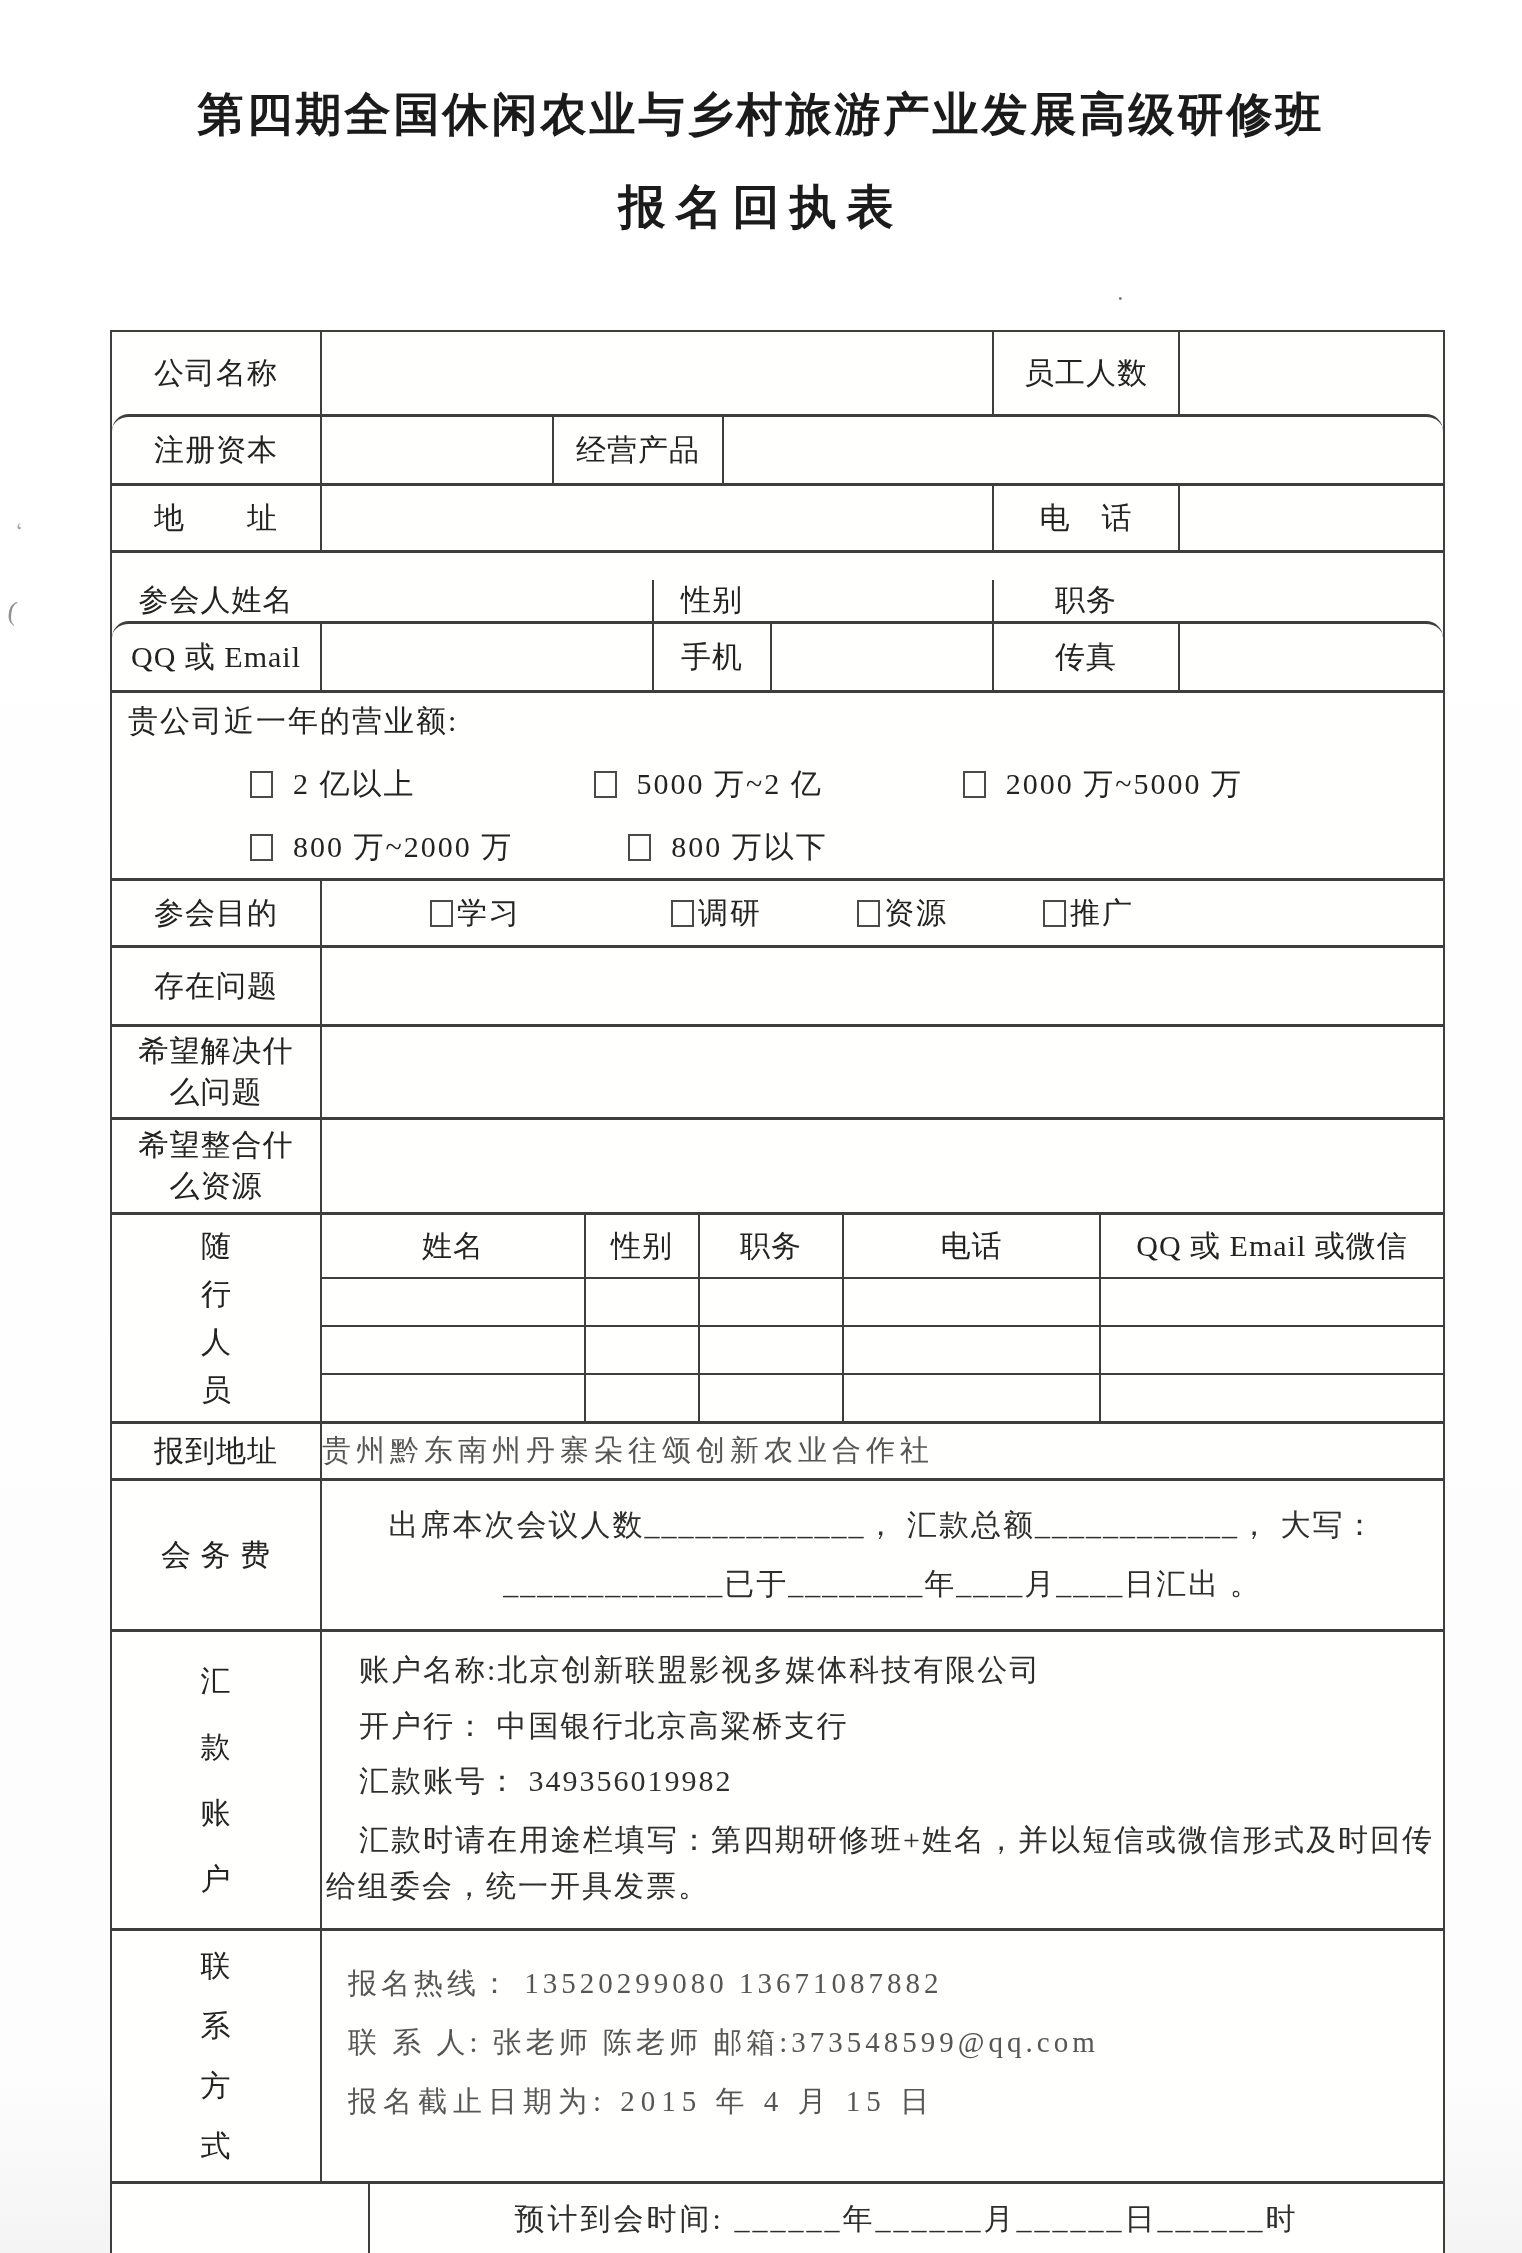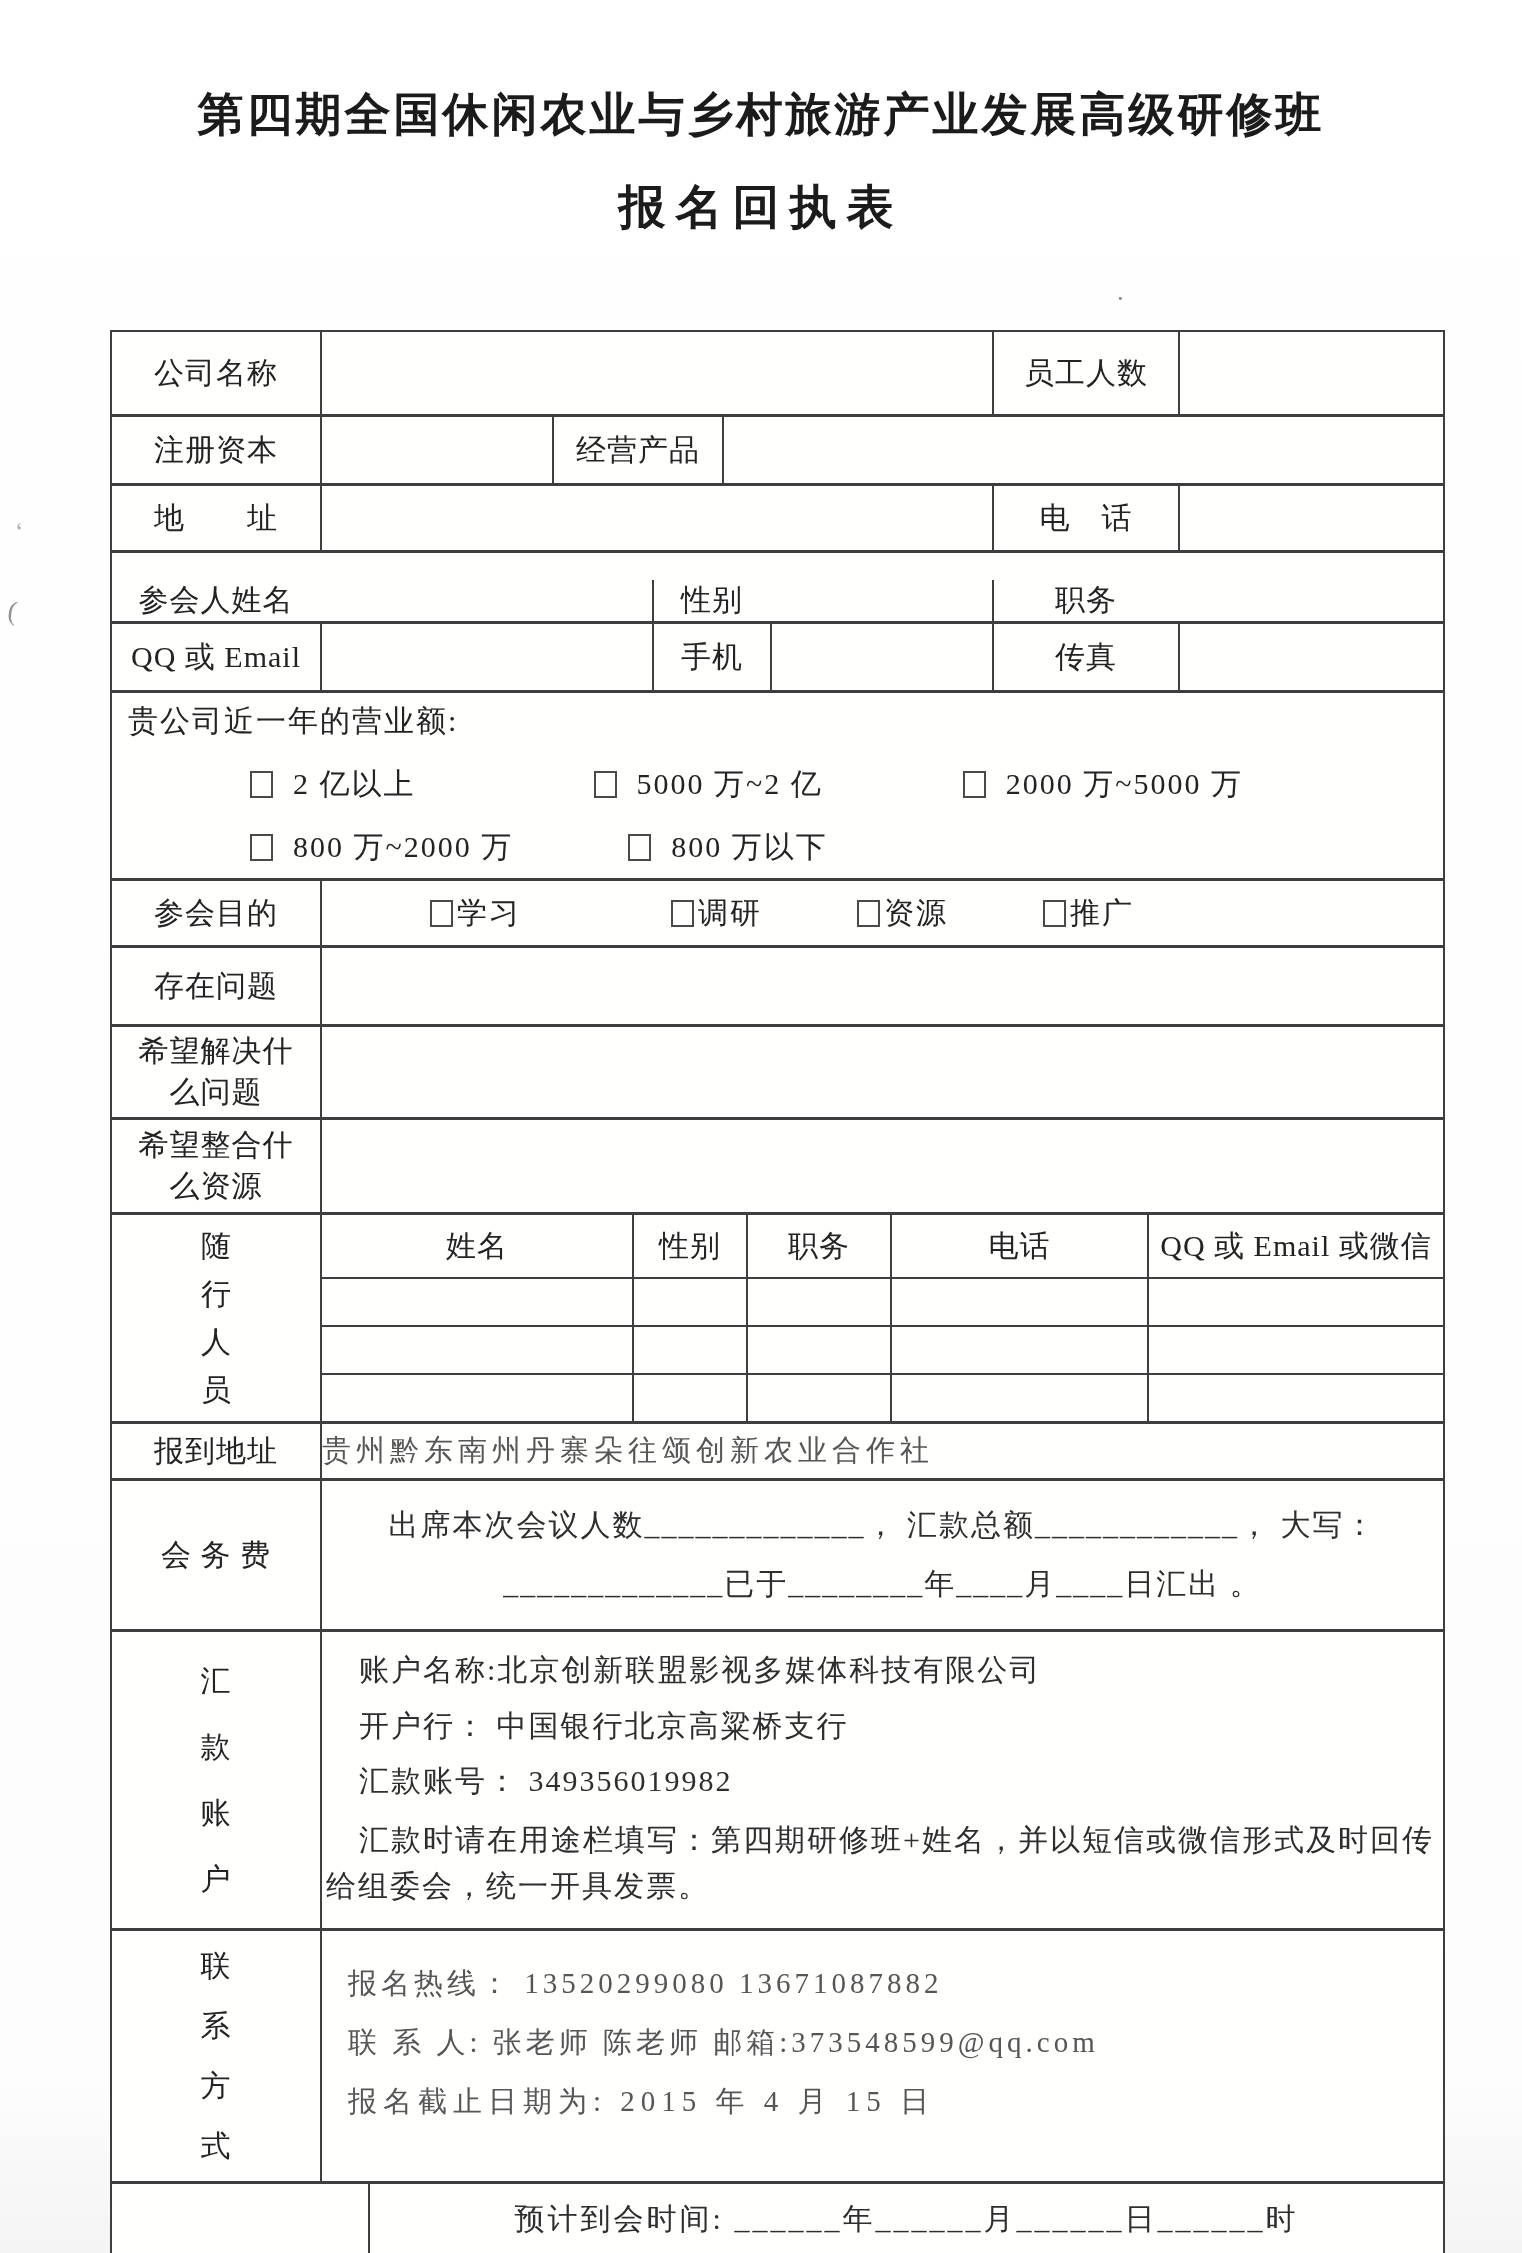--- a/index.html
+++ b/index.html
@@ -38,21 +38,21 @@
   .lab{ justify-content:center; text-align:center; letter-spacing:1px; color:var(--ink); }
   .vlab{ white-space:pre-line; }
   .blank{ }
   
   .w-label{ width:208px; flex:none; }
   .w672{ width:672px; flex:none; } .w186{ width:186px; flex:none; } .w269{ flex:1; }
   .w232{ width:232px; flex:none; } .w170{ width:170px; flex:none; }
   .w332{ width:332px; flex:none; } .w118{ width:118px; flex:none; } .w222{ width:222px; flex:none; }
   .grow{ flex:1; }
   
-  .h82{ min-height:82px; } .h66{ min-height:66px; } .h64{ min-height:64px; }
+  .h82{ min-height:82px; } .h66{ min-height:66px;border-radius:17px; } .h64{ min-height:64px; }
   .h68{ min-height:68px;align-items:flex-end; } .h160{ min-height:160px; } .h76{ min-height:76px; }
   .h90{ min-height:90px; } .h92{ min-height:92px; } .h54{ min-height:54px; }
   .h148{ min-height:148px; } .h296{ min-height:296px; } .h250{ min-height:250px; }
   .h70{ min-height:70px;padding-left:48px; }
 
   
   .cb{
     display:inline-block; width:23px; height:27px;
     border:2px solid #4a4a4a; box-sizing:border-box;
     background:transparent; flex:none;
@@ -75,21 +75,21 @@
   .p-opt .t{ font-size:30px; letter-spacing:2px; }
   .p-first{ margin-right:150px; }
 
   
   .companions{ flex:1; border-left:2px solid var(--line); display:flex; flex-direction:column; }
   .c-row{ display:flex; border-top:2px solid var(--line); flex:1; }
   .c-row:first-child{ border-top:none; min-height:62px; flex:none; }
   .c-cell{ box-sizing:border-box; border-left:2px solid var(--line);
     display:flex; align-items:center; justify-content:center; font-size:30px; letter-spacing:1px;}
   .c-row .c-cell:first-child{ border-left:none; }
-  .cw1{ width:310px; flex:none; } .cw2{ width:114px; flex:none; } .cw3{ width:144px; flex:none; }
+  .cw1{ width:262px; flex:none; } .cw2{ width:114px; flex:none; } .cw3{ width:144px; flex:none; }
   .cw4{ width:257px; flex:none; } .cw5{ flex:1; }
   .c-body{ min-height:46px; }
   .lab-comp{ line-height:1.6; letter-spacing:0; }
 
   
   .typed{ color:var(--typed); letter-spacing:5px; font-size:29px; }
 
   .addr-cell{ }
 
   .fee-cell{ flex-direction:column; justify-content:space-evenly; align-items:center;

